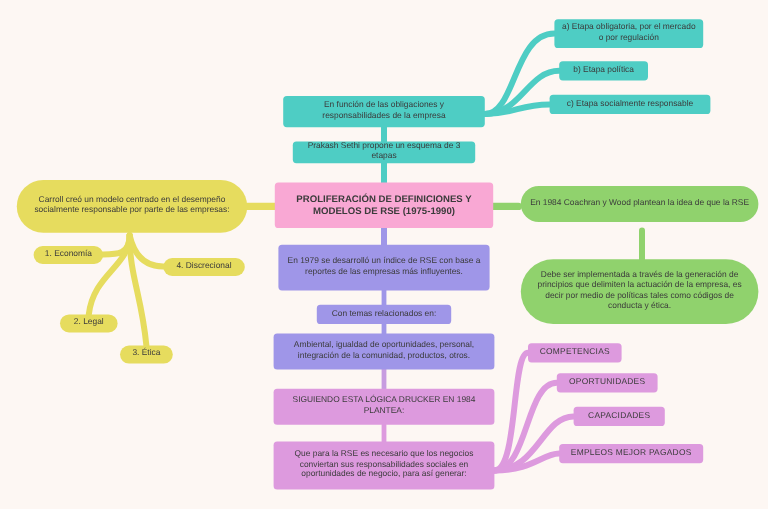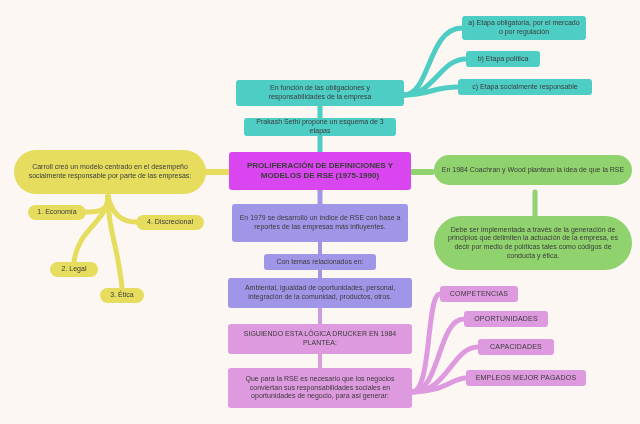--- a/index.html
+++ b/index.html
@@ -20,21 +20,21 @@
     color:#3b3b3b;
     line-height:1.25;
     padding:4px 6px;
     z-index:2;
   }
   .teal{background:#4ecdc4;}
   .yellow{background:#e6dc5e;}
   .green{background:#90d26d;}
   .purple{background:#9f96e8;}
   .magenta{background:#dd9ade;}
-  .salmon{background:#d946ef;}
+  .salmon{background:#f9a8d4;}
   .r3{border-radius:3px;}
   .pill{border-radius:999px;}
   .t7{font-size:7px;}
   .t8{font-size:8px;}
   .bold{font-weight:bold;}
   .cap{letter-spacing:.2px;}
 </style>
 </head>
 <body>
 

